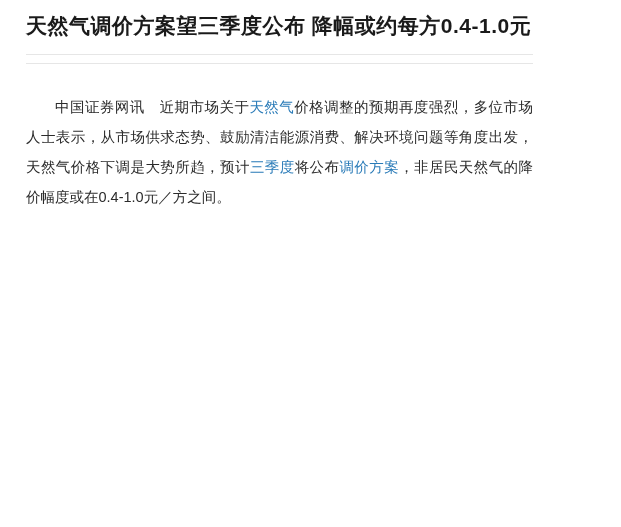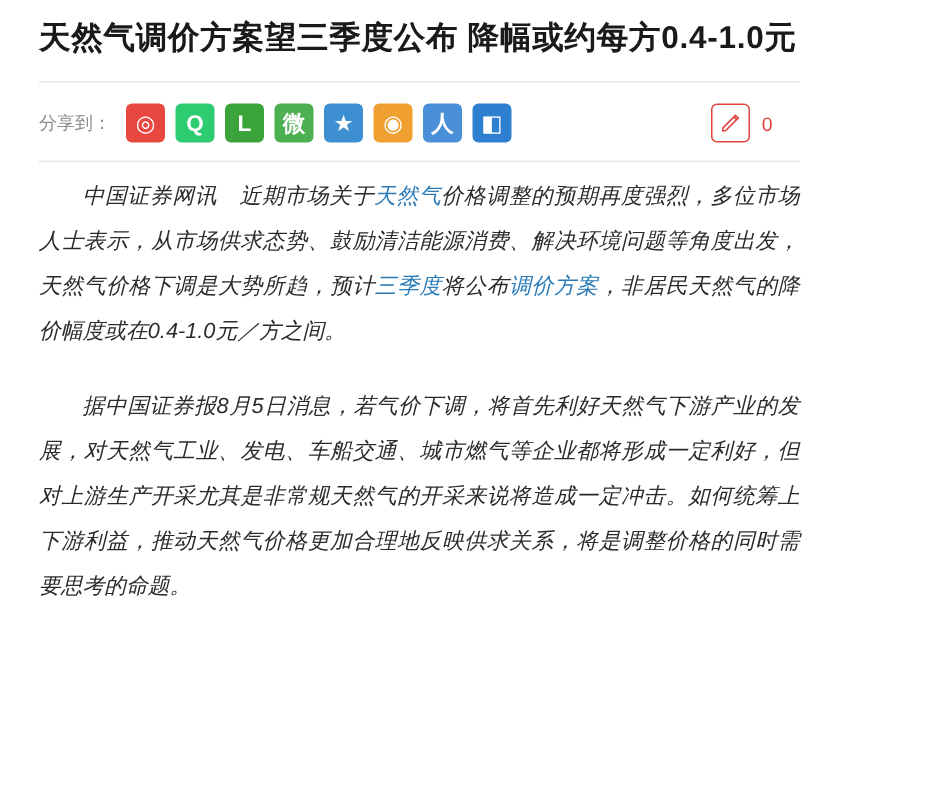--- a/index.html
+++ b/index.html
@@ -94,22 +94,21 @@
     justify-content: center;
     box-sizing: border-box;
     cursor: pointer;
   }
   .edit-count {
     margin-left: 8px;
     font-size: 13px;
     color: #e0453e;
   }
   .body-copy {
-    margin-top: 8px;
-    font-style: italic;
+    margin-top: 28px;
   }
   .para {
     margin: 0 0 20px 0;
     font-size: 14.5px;
     line-height: 30px;
     color: #2b2b2b;
     text-indent: 2em;
     text-align: justify;
   }
   a.inline-link {
@@ -120,44 +119,20 @@
 </head>
 <body>
 
 <div class="page">
 
   <h1 class="article-title">天然气调价方案望三季度公布  降幅或约每方0.4-1.0元</h1>
 
 
   <hr class="divider">
 
-  <div class="share-row">
-    <span class="share-label">分享到：</span>
-    <div class="share-icons">
-        <div class="share-icon" style="background: rgb(232, 71, 63);">◎</div>
-        <div class="share-icon" style="background: rgb(46, 204, 113);">Q</div>
-        <div class="share-icon" style="background: rgb(58, 163, 58);">L</div>
-        <div class="share-icon" style="background: rgb(76, 175, 80);">微</div>
-        <div class="share-icon" style="background: rgb(61, 143, 209);">★</div>
-        <div class="share-icon" style="background: rgb(240, 160, 48);">◉</div>
-        <div class="share-icon" style="background: rgb(74, 144, 217);">人</div>
-        <div class="share-icon" style="background: rgb(47, 127, 208);">◧</div>
-      </div>
-
-    <div class="edit-area">
-      <div class="edit-btn">
-        <svg width="14" height="14" viewBox="0 0 14 14" aria-hidden="true">
-          <path d="M2 10.2 L9.3 2.9 L11.1 4.7 L3.8 12 L1.9 12.2 Z" fill="none" stroke="#e0453e" stroke-width="1.1"></path>
-          <path d="M9.3 2.9 L10.3 1.9 L12.1 3.7 L11.1 4.7" fill="none" stroke="#e0453e" stroke-width="1.1"></path>
-        </svg>
-      </div>
-      <span class="edit-count">0</span>
-    </div>
-  </div>
 
   <hr class="divider" style="margin-top:8px;">
 
   <div class="body-copy">
       <p class="para"><span>中国证券网讯　近期市场关于</span><a class="inline-link" href="#">天然气</a><span>价格调整的预期再度强烈，多位市场人士表示，从市场供求态势、鼓励清洁能源消费、解决环境问题等角度出发，天然气价格下调是大势所趋，预计</span><a class="inline-link" href="#">三季度</a><span>将公布</span><a class="inline-link" href="#">调价方案</a><span>，非居民天然气的降价幅度或在0.4-1.0元／方之间。</span></p>
-      <p class="para"><span>据中国证券报8月5日消息，若气价下调，将首先利好天然气下游产业的发展，对天然气工业、发电、车船交通、城市燃气等企业都将形成一定利好，但对上游生产开采尤其是非常规天然气的开采来说将造成一定冲击。如何统筹上下游利益，推动天然气价格更加合理地反映供求关系，将是调整价格的同时需要思考的命题。</span></p>
     </div>
 
 </div>
 
 </body></html>

